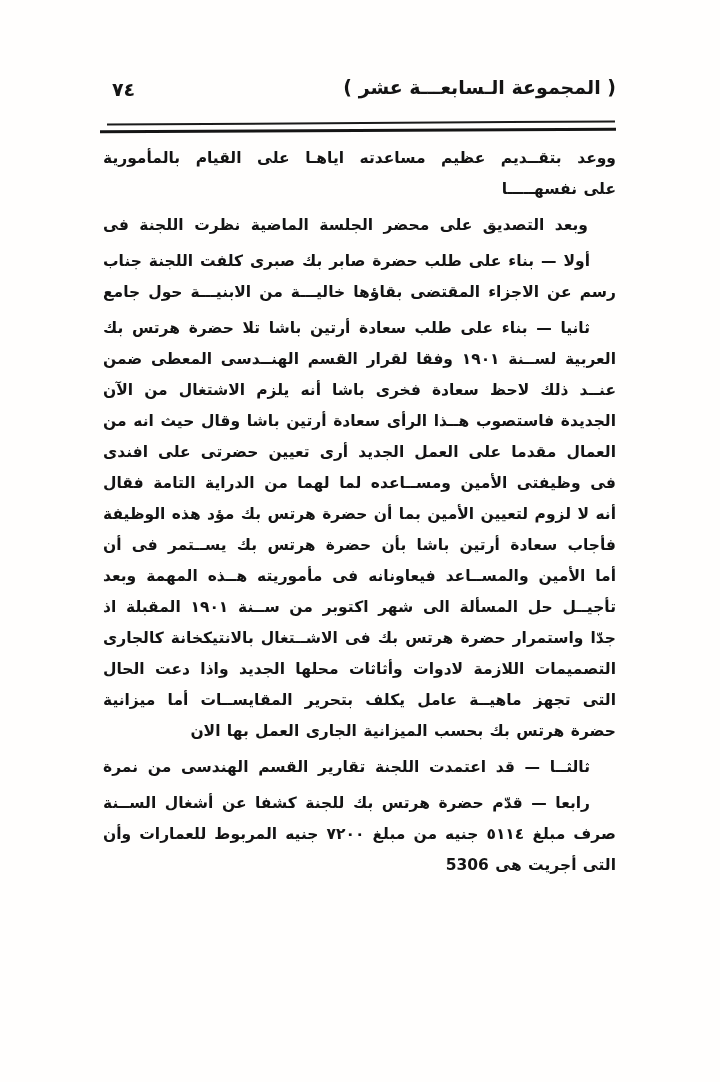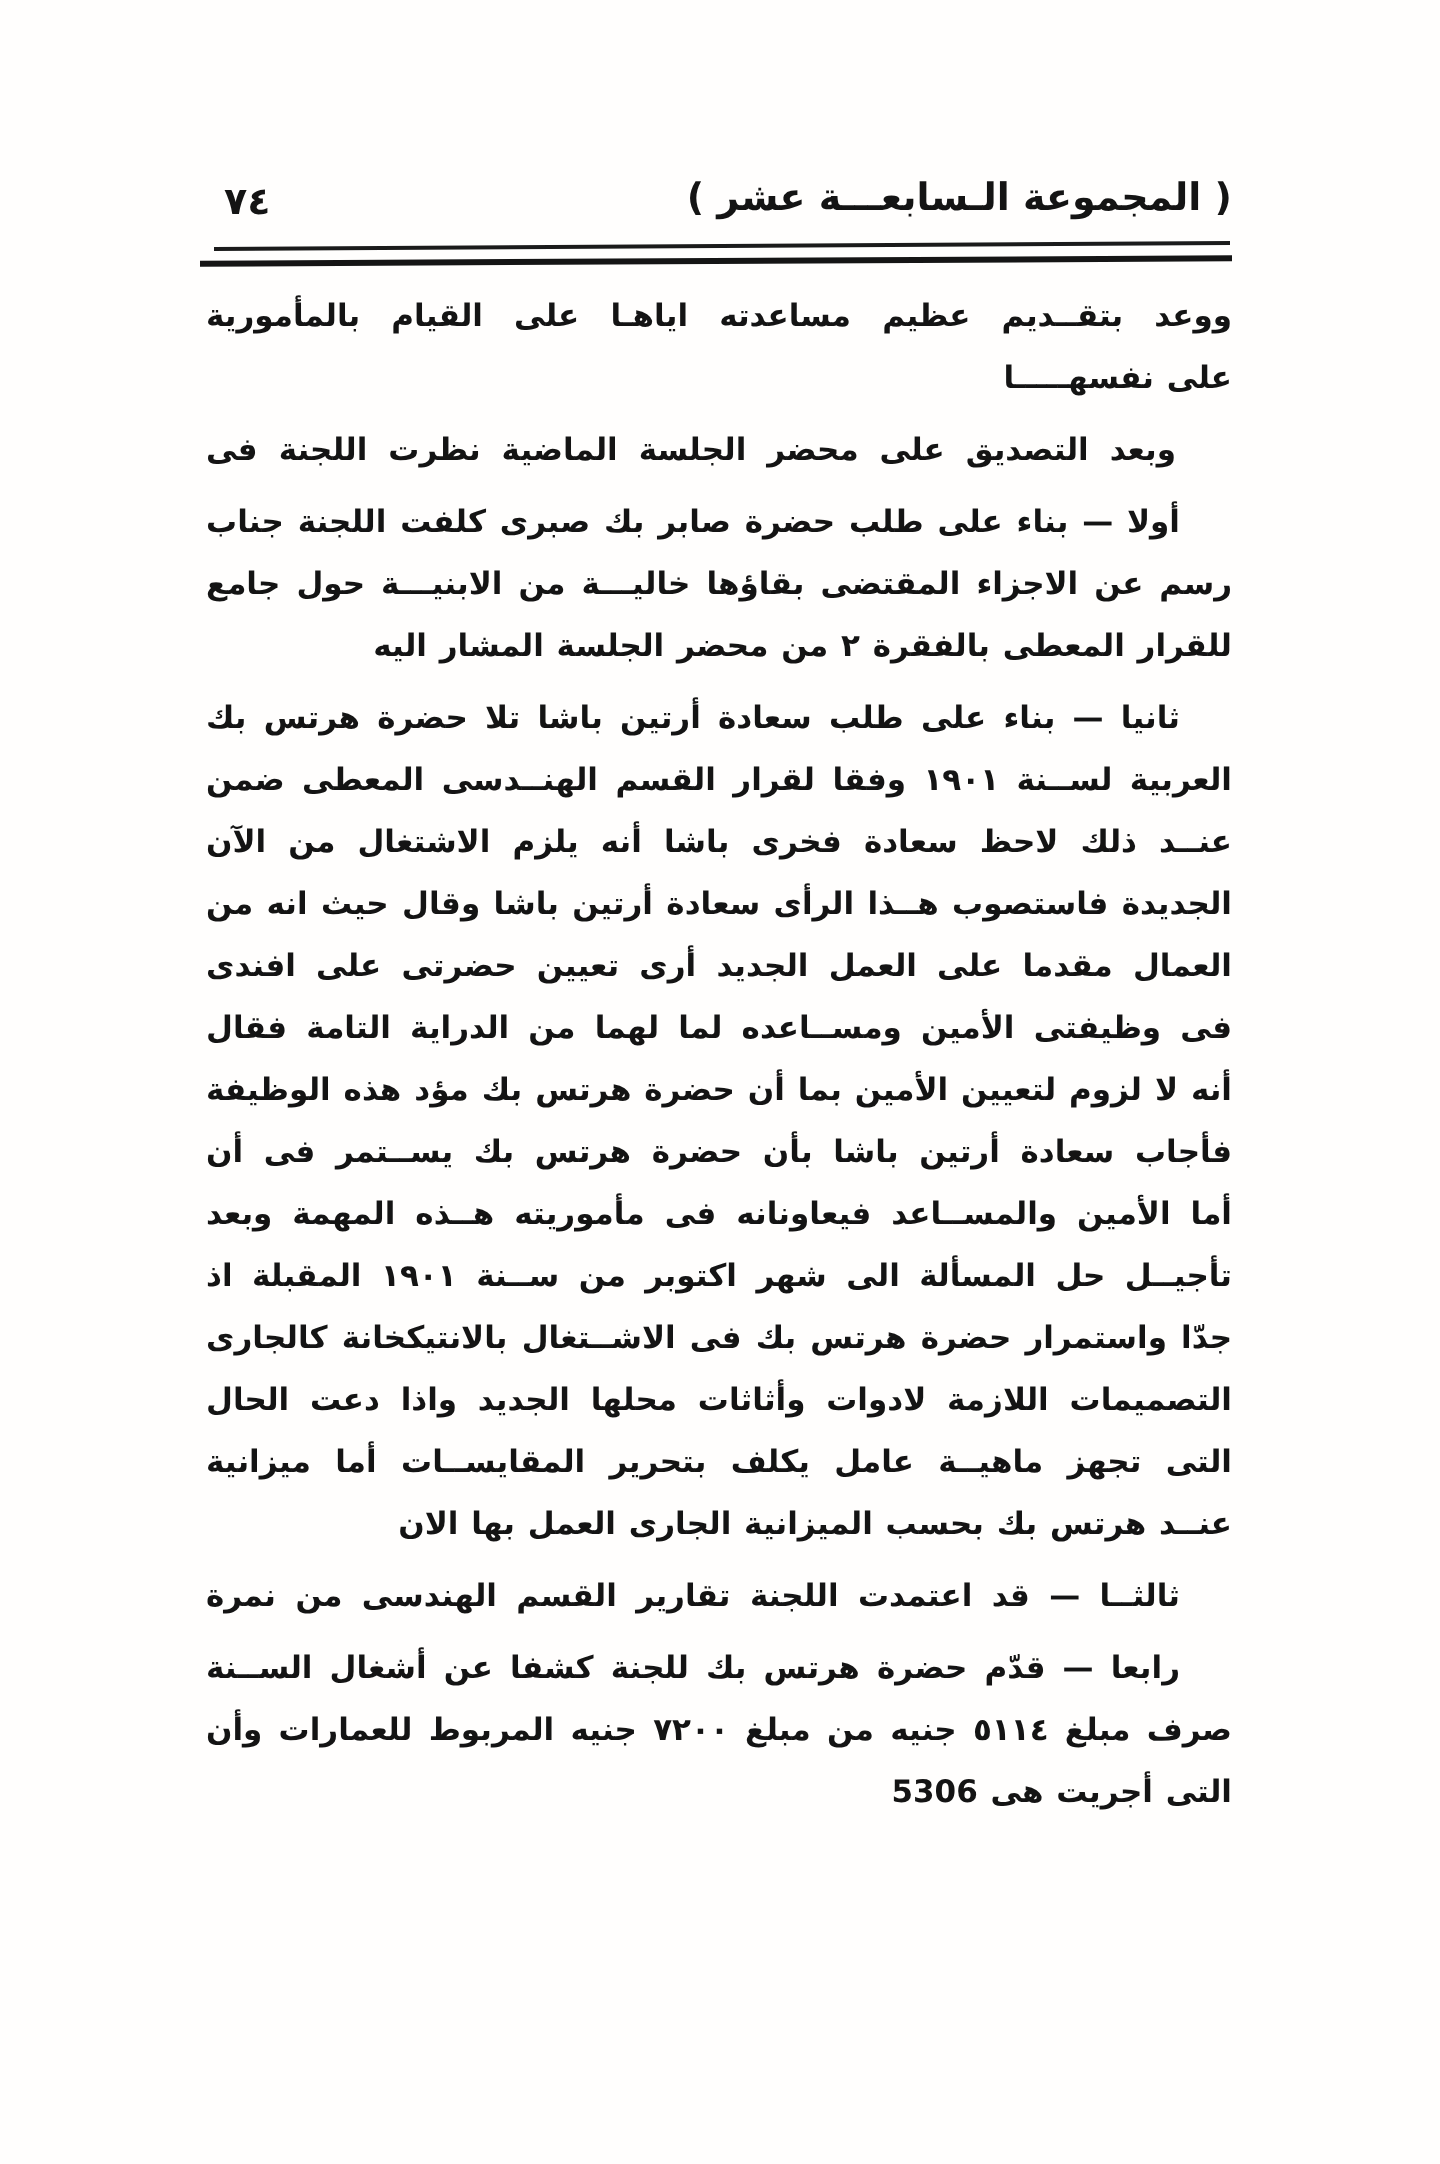--- a/index.html
+++ b/index.html
@@ -12,21 +12,21 @@
   .page {
     position: relative;
     width: 720px; height: 1082px;
     background: #fffefd;
     overflow: hidden;
     direction: rtl;
   }
   
   .header {
     position: absolute;
-    top: 88px; left: 100px; right: 104px;
+    top: 76px; left: 100px; right: 104px;
     height: 30px;
   }
   .header-title {
     text-align: right;
     font-size: 19px;
     font-weight: bold;
     letter-spacing: 0;
     white-space: nowrap;
   }
   .page-number {
@@ -88,37 +88,36 @@
       <div class="para">
         <div class="line">ووعد بتقــديم عظيم مساعدته اياهـا على القيام بالمأمورية الشريفــة التى أخذتها</div>
         <div class="line end">على نفسهـــــا</div>
       </div>
       <div class="para">
         <div class="line" style="padding-right: 28px;">وبعد التصديق على محضر الجلسة الماضية نظرت اللجنة فى الامور الآتية :</div>
       </div>
       <div class="para">
         <div class="line" style="padding-right: 26px;">أولا — بناء على طلب حضرة صابر بك صبرى كلفت اللجنة جناب هرتس بك بتجهيز</div>
         <div class="line">رسم عن الاجزاء المقتضى بقاؤها خاليـــة من الابنيـــة حول جامع الســلطان حسن طبقا</div>
-        <div class="line end">للقرار المعطى بالفقرة ٢ من محضر الجلسة المشار اليه</div>
       </div>
       <div class="para">
         <div class="line" style="padding-right: 26px;">ثانيا — بناء على طلب سعادة أرتين باشا تلا حضرة هرتس بك ميزانية الانتيكخانة</div>
         <div class="line">العربية لســنة ١٩٠١ وفقا لقرار القسم الهنــدسى المعطى ضمن تقريره نمرة ٢٧٥</div>
         <div class="line">عنــد ذلك لاحظ سعادة فخرى باشا أنه يلزم الاشتغال من الآن بتعيين عمال الانتيكخانة</div>
         <div class="line">الجديدة فاستصوب هــذا الرأى سعادة أرتين باشا وقال حيث انه من المناسب تدريب</div>
         <div class="line">العمال مقدما على العمل الجديد أرى تعيين حضرتى على افندى بهجت ونصار افندى</div>
         <div class="line">فى وظيفتى الأمين ومســاعده لما لهما من الدراية التامة فقال سعادة ابراهيم نجيب باشا</div>
         <div class="line">أنه لا لزوم لتعيين الأمين بما أن حضرة هرتس بك مؤد هذه الوظيفة منذ ١٠ سنوات .</div>
         <div class="line">فأجاب سعادة أرتين باشا بأن حضرة هرتس بك يســتمر فى أن يكون رئيسا للانتيكخانة</div>
         <div class="line">أما الأمين والمســاعد فيعاونانه فى مأموريته هــذه المهمة وبعد المناقشة قررت اللجنــة</div>
         <div class="line">تأجيــل حل المسألة الى شهر اكتوبر من ســنة ١٩٠١ المقبلة اذ أنها لم تكن مستعجلة</div>
         <div class="line">جدّا واستمرار حضرة هرتس بك فى الاشــتغال بالانتيكخانة كالجارى وتكليفه بتجهيز</div>
         <div class="line">التصميمات اللازمة لادوات وأثاثات محلها الجديد واذا دعت الحال يأخذ من الميزانية</div>
         <div class="line">التى تجهز ماهيــة عامل يكلف بتحرير المقايســات أما ميزانية الســنة المقبلة فيجهزها</div>
-        <div class="line end">عنــد هرتس بك بحسب الميزانية الجارى العمل بها الان</div>
+        <div class="line end">حضرة هرتس بك بحسب الميزانية الجارى العمل بها الان</div>
       </div>
       <div class="para">
         <div class="line" style="padding-right: 26px;">ثالثــا — قد اعتمدت اللجنة تقارير القسم الهندسى من نمرة ٢٧٢ الى نمرة ٢٧٥</div>
       </div>
       <div class="para">
         <div class="line" style="padding-right: 26px;">رابعا — قدّم حضرة هرتس بك للجنة كشفا عن أشغال الســنة الحاضرة يتضمن</div>
         <div class="line">صرف مبلغ ٥١١٤ جنيه من مبلغ ٧٢٠٠ جنيه المربوط للعمارات وأن قيمة الاعمال</div>
         <div class="line end">التى أجريت هى 5306</div>
       </div>
     </div>

